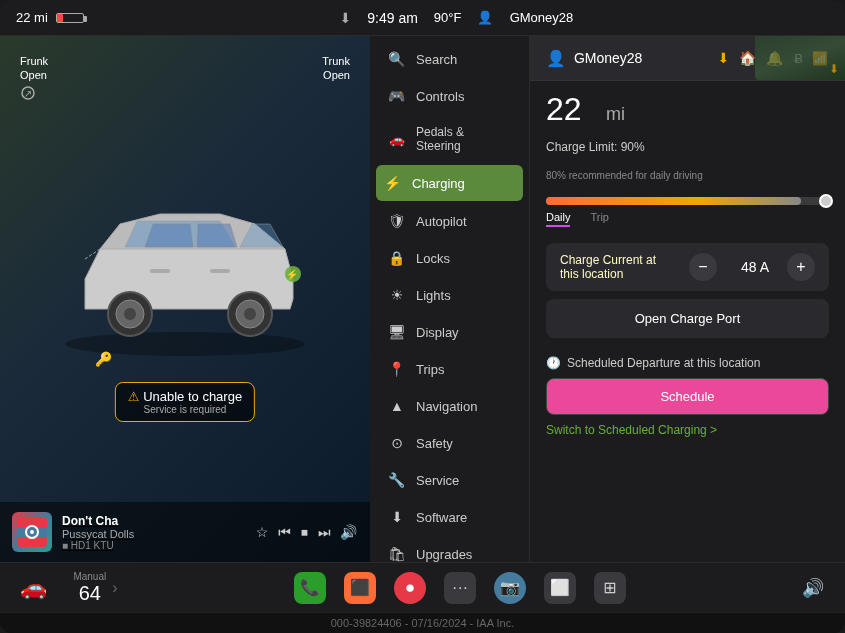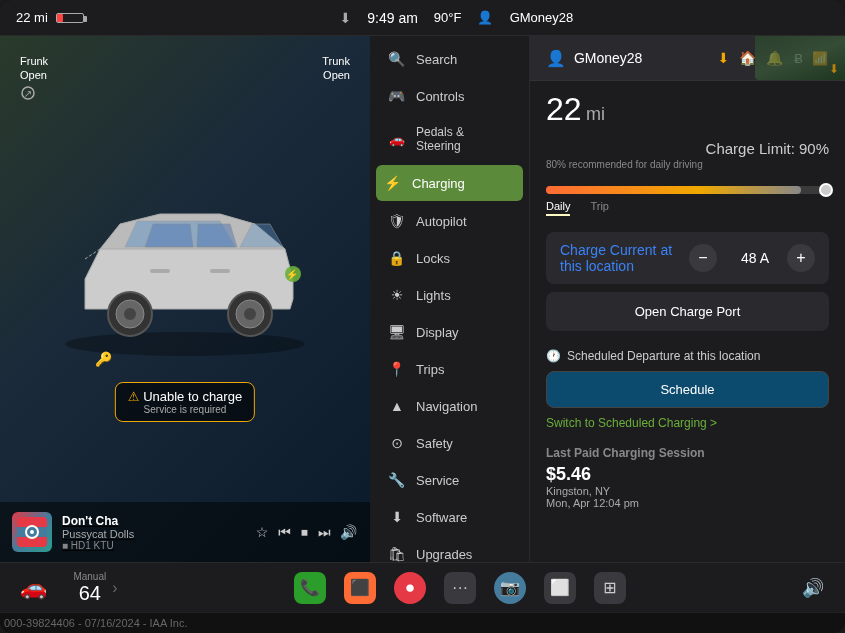--- a/index.html
+++ b/index.html
@@ -171,21 +171,21 @@
     }
 
     .range-display {
       padding: 10px 16px 4px;
     }
 
     .charge-section {
       padding: 8px 16px;
     }
 
-    .charge-limit-label { color: #ccc; font-size: 15px; margin-bottom: 2px; text-align: right; }
+    .charge-limit-label { color: #ccc; font-size: 12px; margin-bottom: 16px; }
     .charge-limit-sub { color: #888; font-size: 10px; margin-bottom: 16px; }
 
     
     .charge-bar-container {
       position: relative;
       margin-bottom: 4px;
     }
     .charge-bar-track {
       height: 8px;
       background: #3a3a3a;
@@ -223,33 +223,33 @@
       margin-bottom: 8px;
     }
     .charge-mode-tab {
       color: #888;
       font-size: 11px;
       padding: 2px 0;
       cursor: pointer;
     }
     .charge-mode-tab.active {
       color: #fff;
-      border-bottom: 2px solid #fef9c3;
+      border-bottom: 2px solid #d946ef;
     }
 
     .charge-current-row {
       display: flex;
       align-items: center;
       justify-content: space-between;
       background: #2a2a2e;
       border-radius: 8px;
       padding: 10px 14px;
       margin-bottom: 8px;
     }
-    .charge-current-label { color: #3b82f6; font-size: 14px; }
+    .charge-current-label { color: #fef9c3; font-size: 12px; }
     .charge-current-value {
       display: flex; align-items: center; gap: 12px;
     }
     .amp-control {
       width: 28px; height: 28px;
       background: #3a3a3e;
       border-radius: 50%;
       display: flex; align-items: center; justify-content: center;
       color: #fff; font-size: 16px; cursor: pointer;
     }
@@ -267,21 +267,21 @@
       margin-bottom: 10px;
       text-align: center;
     }
 
     .scheduled-departure {
       padding: 0 16px 8px;
     }
     .section-title { color: #ccc; font-size: 12px; margin-bottom: 8px; display: flex; align-items: center; gap: 6px; }
     .schedule-btn {
       width: 100%;
-      background: #0c4a6e;
+      background: #ec4899;
       border: 1px solid #444;
       color: #fff;
       padding: 10px;
       border-radius: 8px;
       font-size: 13px;
       cursor: pointer;
       margin-bottom: 8px;
     }
     .switch-link { color: #6aaf3a; font-size: 12px; cursor: pointer; }
 
@@ -317,21 +317,21 @@
     .app-multi { background: #ff6b35; color: #fff; }
     .app-circle { background: #e63946; color: #fff; border-radius: 50%; }
     .app-dots { background: #3a3a3e; color: #ccc; }
     .app-cam { background: #457b9d; color: #fff; border-radius: 50%; }
     .app-square { background: #3a3a3e; color: #ccc; }
     .app-grid { background: #3a3a3e; color: #ccc; }
 
     
     .footer-watermark {
       background: #111;
-      text-align: left;
+      text-align: center;
       color: #666;
       font-size: 11px;
       padding: 4px;
       border-top: 1px solid #222;
     }
   </style>
 </head>
 <body>
 
 <div class="screen-frame">
@@ -515,21 +515,21 @@
           <span style="color:#aaa;font-size:13px;">📶</span>
         </div>
 
         <div style="position:absolute;top:0;right:0;width:90px;height:44px;background:linear-gradient(160deg,#2d4a2d,#3a5a3a,#1a3a1a);opacity:0.7;border-radius:0 0 0 4px;overflow:hidden;">
           <div style="position:absolute;bottom:4px;right:6px;color:#f0a800;font-size:12px;">⬇</div>
         </div>
       </div>
 
       <div class="range-display">
         <span style="color:#fff;font-size:32px;font-weight:300;">22</span>
-        <span style="color:#aaa;font-size:18px;margin-left:0;">mi</span>
+        <span style="color:#aaa;font-size:18px;margin-left:20px;">mi</span>
       </div>
 
       <div class="charge-section">
         <div class="charge-limit-label">Charge Limit: 90%</div>
         <div class="charge-limit-sub">80% recommended for daily driving</div>
 
         <div class="charge-bar-container">
           <div class="charge-bar-track">
             <div class="charge-bar-fill"></div>
             <div class="charge-bar-thumb"></div>
@@ -559,26 +559,20 @@
 
       <div class="scheduled-departure">
         <div class="section-title">
           <span>🕐</span>
           <span>Scheduled Departure at this location</span>
         </div>
         <button class="schedule-btn">Schedule</button>
         <div class="switch-link">Switch to Scheduled Charging &gt;</div>
       </div>
 
-      <div class="last-session">
-        <div class="last-session-title">Last Paid Charging Session</div>
-        <div class="last-session-cost">$5.46</div>
-        <div class="last-session-location">Kingston, NY</div>
-        <div class="last-session-time">Mon, Apr 12:04 pm</div>
-      </div>
 
     </div>
   </div>
 
   <div class="taskbar">
     <div class="taskbar-left">
       <span style="color:#ccc;font-size:22px;cursor:pointer;">🚗</span>
       <div style="text-align:center;margin-left:20px;">
         <div style="color:#888;font-size:10px;">Manual</div>
         <div style="color:#fff;font-size:20px;font-weight:300;">64</div>

